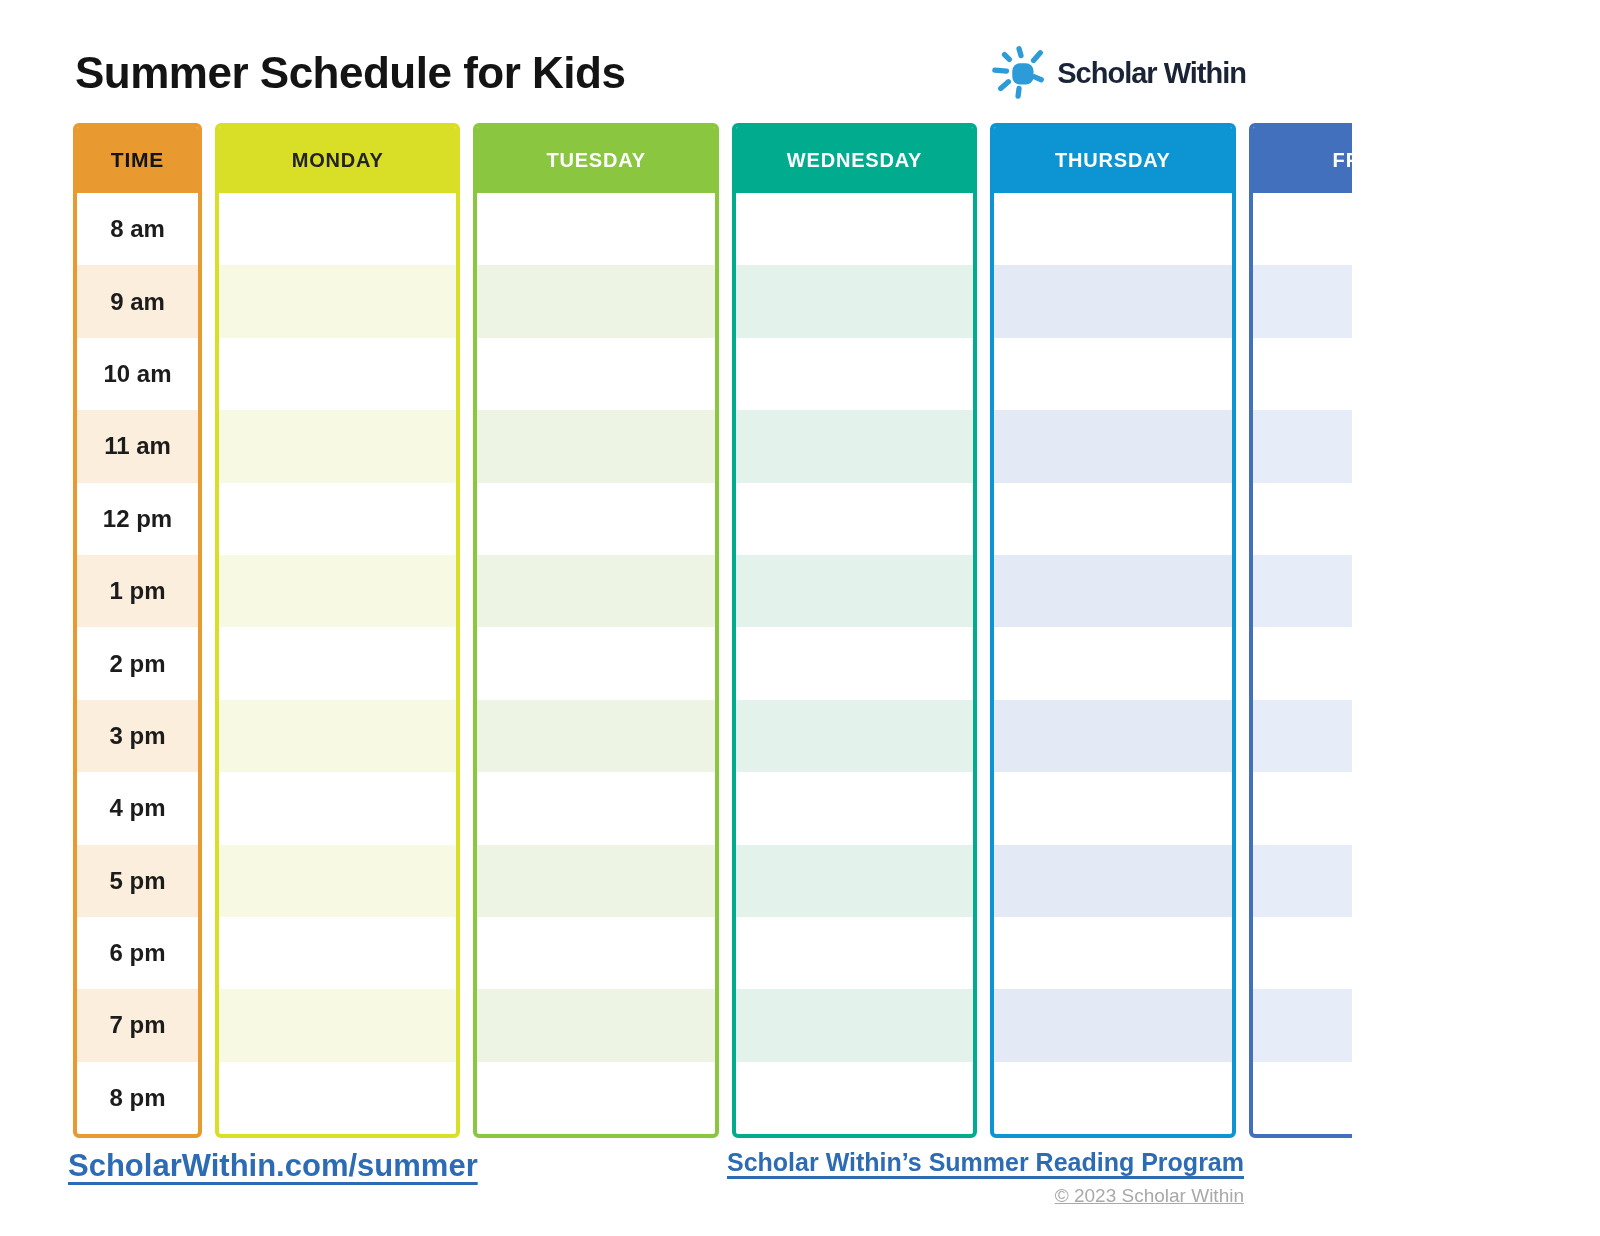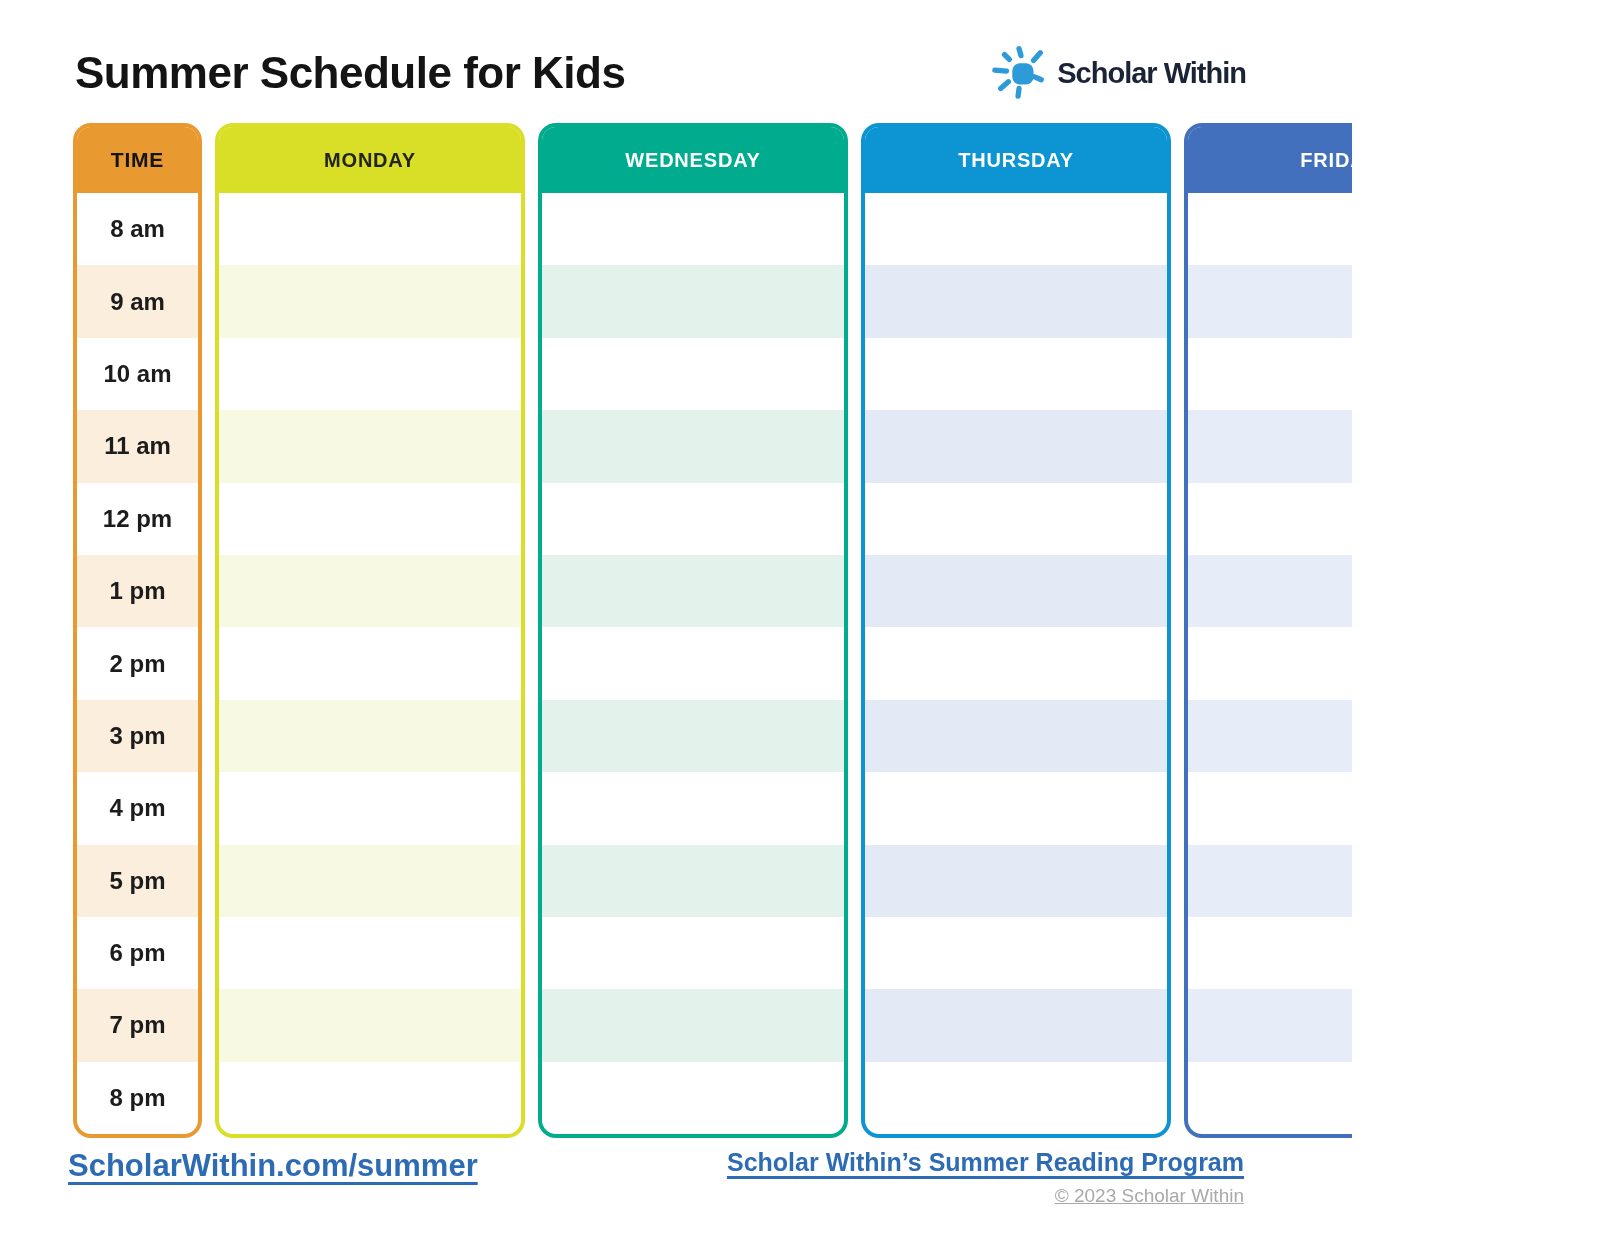--- a/index.html
+++ b/index.html
@@ -10,21 +10,21 @@
   .header-bar{position:absolute;top:44px;left:75px;right:106px;display:flex;
               justify-content:space-between;align-items:center;}
   .page-title{margin:0;font-size:44px;font-weight:bold;color:#141414;letter-spacing:-0.5px;}
   .brand{display:flex;align-items:center;gap:8px;}
   .brand-name{font-size:29px;font-weight:bold;color:#1B2436;letter-spacing:-1px;}
 
   
   .grid{position:absolute;left:73px;top:123px;width:1421px;height:1015px;
         display:flex;gap:13px;}
   .col{flex:1;display:flex;flex-direction:column;background:#fff;
-       border:4px solid var(--c);border-radius:18px;overflow:hidden;box-sizing:border-box;}
+       border:4px solid var(--c);border-radius:6px;overflow:hidden;box-sizing:border-box;}
   .col.time{flex:0 0 129px;}
   .col-header{flex:0 0 66px;background:var(--c);display:flex;align-items:center;
               justify-content:center;font-weight:bold;font-size:20px;
               letter-spacing:0.8px;color:#ffffff;}
   .col.time .col-header{font-size:21px;}
   .rows{flex:1;display:flex;flex-direction:column;}
   .row{flex:1;display:flex;align-items:center;justify-content:center;}
   .row.alt{background:var(--t);}
   .time-label{font-size:24px;font-weight:bold;color:#1c1c1c;}
 
@@ -118,20 +118,38 @@
           <div class="row alt"></div>
           <div class="row"></div>
           <div class="row alt"></div>
           <div class="row"></div>
           <div class="row alt"></div>
           <div class="row"></div>
           <div class="row alt"></div>
           <div class="row"></div>
         </div>
       </div>
+      <div class="col" style="--c: #8AC640; --t: #EEF4E3;">
+        <div class="col-header" style="color: rgb(255, 255, 255);">TUESDAY</div>
+        <div class="rows">
+          <div class="row"></div>
+          <div class="row alt"></div>
+          <div class="row"></div>
+          <div class="row alt"></div>
+          <div class="row"></div>
+          <div class="row alt"></div>
+          <div class="row"></div>
+          <div class="row alt"></div>
+          <div class="row"></div>
+          <div class="row alt"></div>
+          <div class="row"></div>
+          <div class="row alt"></div>
+          <div class="row"></div>
+        </div>
+      </div>
       <div class="col" style="--c: #00AB8E; --t: #E4F2EC;">
         <div class="col-header" style="color: rgb(255, 255, 255);">WEDNESDAY</div>
         <div class="rows">
           <div class="row"></div>
           <div class="row alt"></div>
           <div class="row"></div>
           <div class="row alt"></div>
           <div class="row"></div>
           <div class="row alt"></div>
           <div class="row"></div>

